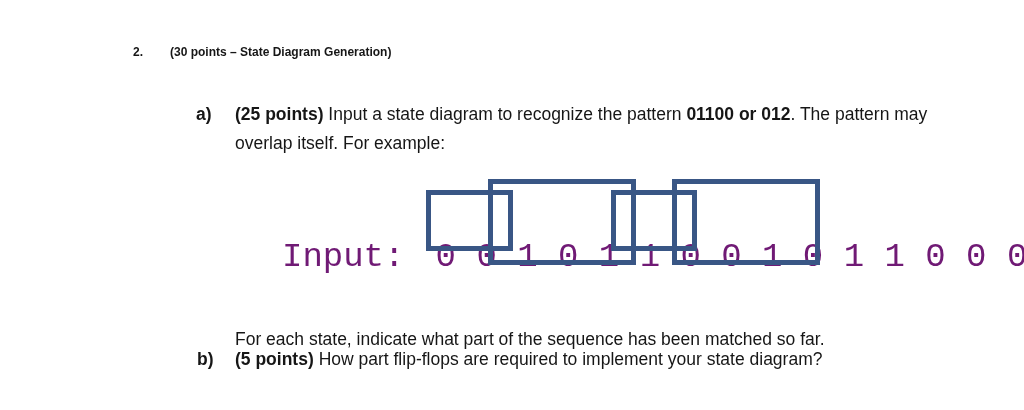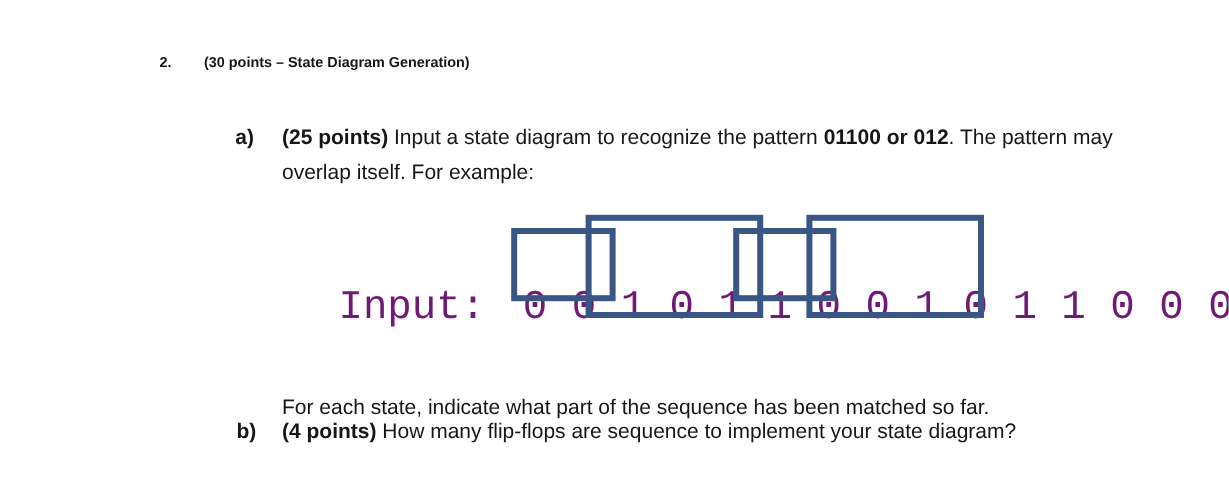--- a/index.html
+++ b/index.html
@@ -117,17 +117,17 @@
         <div class="match-box" style="left: 240.76px; width: 148.24px; top: 4px; height: 86px; border-color: rgb(57, 86, 133);"></div>
         <div class="match-box" style="left: 363.64px; width: 86.8px; top: 15px; height: 61px; border-color: rgb(57, 86, 133);"></div>
         <div class="match-box" style="left: 425.08px; width: 148.24px; top: 4px; height: 86px; border-color: rgb(57, 86, 133);"></div>
       </div>
   </div>
 
   <div class="note">For each state, indicate what part of the sequence has been matched so far.</div>
 
   <div class="part-label part-b-label">b)</div>
   <div class="part-b-text">
-    <b>(4 points)</b>
-    <span>How many flip-flops are sequence to implement your state diagram?</span>
+    <b>(5 points)</b>
+    <span>How part flip-flops are required to implement your state diagram?</span>
   </div>
 
 </div>
 
 </body></html>

